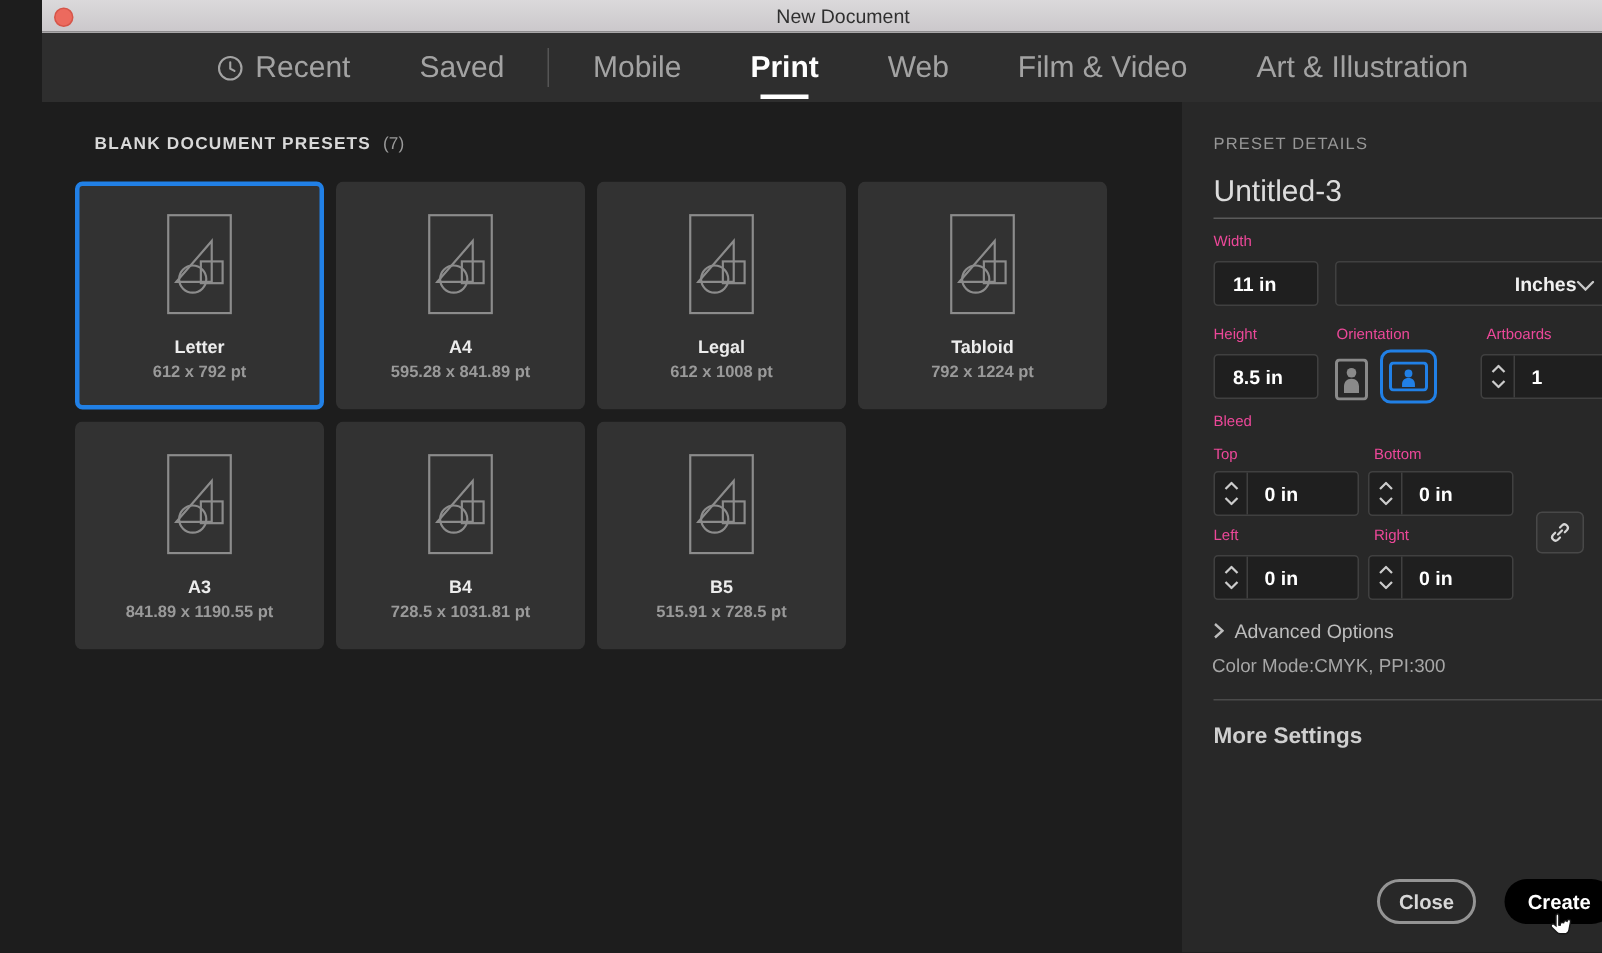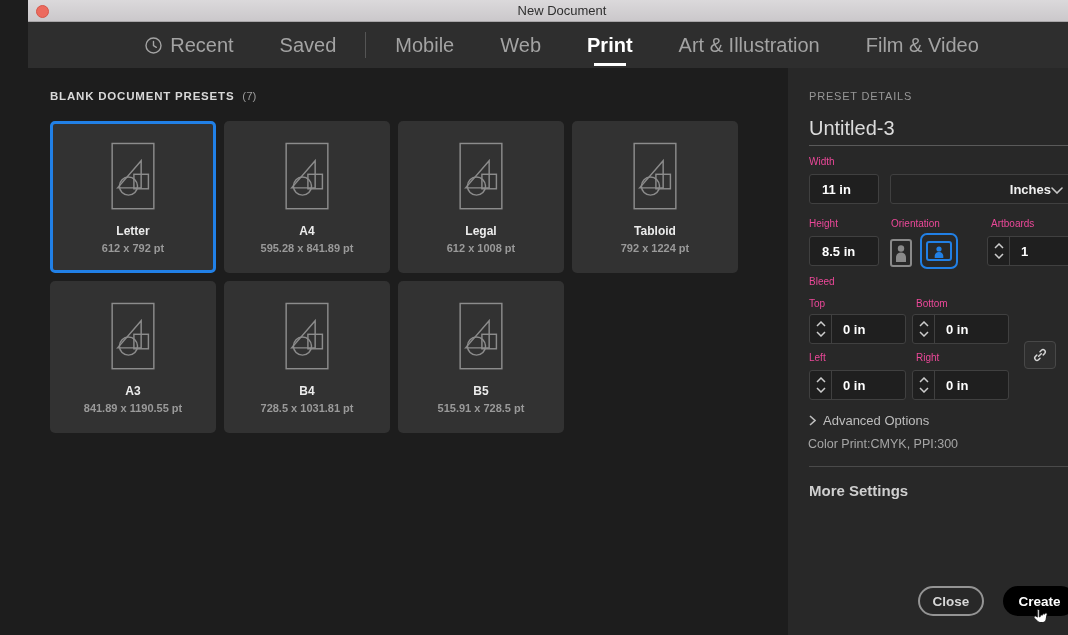--- a/index.html
+++ b/index.html
@@ -43,21 +43,21 @@
   .tab-sep { width:1px; height:26px; background:#555; margin:0 6px; }
   .clock-icon svg { display:block; }
 
   
   .content { position:absolute; top:68px; left:0; width:1068px; height:567px; }
   .left-panel { position:absolute; left:0; top:0; width:760px; height:567px; background:#1d1d1d; }
   .right-panel { position:absolute; left:760px; top:0; width:308px; height:567px; background:#282828; }
 
   
   .presets-header {
-    position:absolute; left:22px; top:22px; display:flex; gap:8px; align-items:baseline;
+    position:absolute; left:35px; top:22px; display:flex; gap:8px; align-items:baseline;
   }
   .presets-header .hd { color:#d9d9d9; font-weight:bold; font-size:11.5px; letter-spacing:0.8px; }
   .presets-header .cnt { color:#9a9a9a; font-size:11.5px; }
   .cards {
     position:absolute; left:22px; top:53px;
     display:grid; grid-template-columns:repeat(4,166px); gap:8px;
   }
   .card {
     width:166px; height:152px; background:#323232; border-radius:5px;
     border:3px solid transparent; cursor:pointer;
@@ -155,31 +155,31 @@
         </span>
         <span>Recent</span>
       </div>
       <div class="tab">
         <span>Saved</span>
       </div>
       <div class="tab-sep"></div>
       <div class="tab">
         <span>Mobile</span>
       </div>
-      <div class="tab">
-        <span>Web</span>
-      </div>
       <div class="tab active">
         <span>Print</span>
       </div>
       <div class="tab">
+        <span>Web</span>
+      </div>
+      <div class="tab">
+        <span>Film &amp; Video</span>
+      </div>
+      <div class="tab">
         <span>Art &amp; Illustration</span>
-      </div>
-      <div class="tab">
-        <span>Film &amp; Video</span>
       </div>
     </div>
 
   <div class="content">
 
     <div class="left-panel">
       <div class="presets-header">
         <span class="hd">BLANK DOCUMENT PRESETS</span>
         <span class="cnt">(7)</span>
       </div>
@@ -386,21 +386,21 @@
         </svg>
       </div>
 
       <div class="advanced">
         <svg width="7" height="11" viewBox="0 0 7 11">
             <path d="M1 1l5 4.5L1 10" fill="none" stroke="#bdbdbd" stroke-width="1.6"></path>
           </svg>
         <span>Advanced Options</span>
       </div>
 
-      <div class="color-mode">Color Print:CMYK, PPI:300</div>
+      <div class="color-mode">Color Mode:CMYK, PPI:300</div>
       <div class="rp-divider"></div>
       <div class="more-settings">More Settings</div>
 
       <button class="btn-close">Close</button>
       <button class="btn-create">Create</button>
     </div>
   </div>
 
   <div class="cursor-hand">
     <svg width="18" height="21" viewBox="0 0 24 28">

